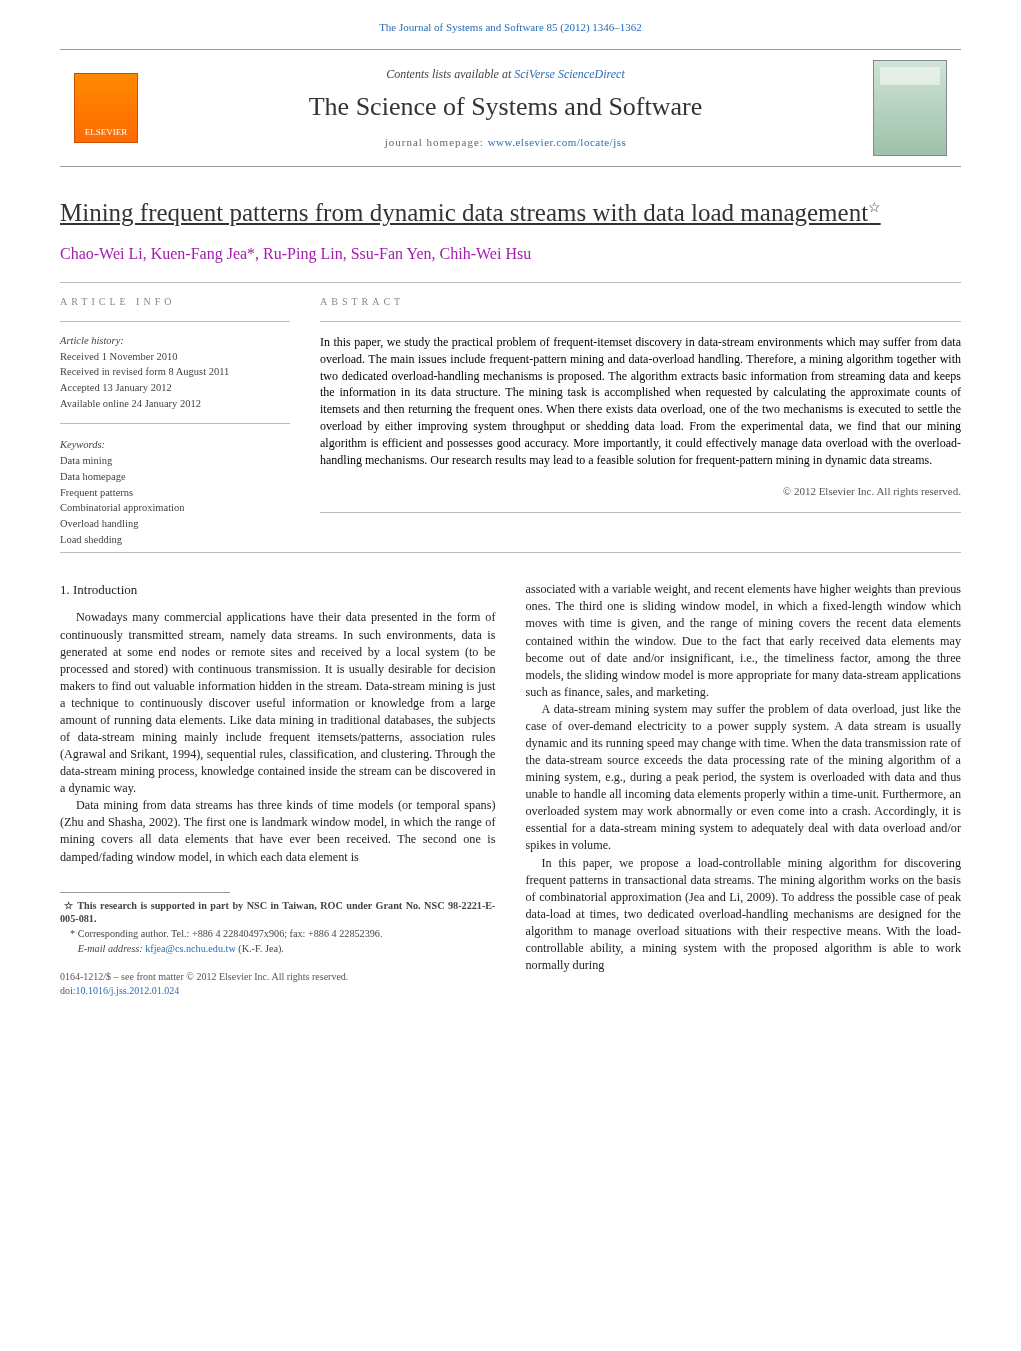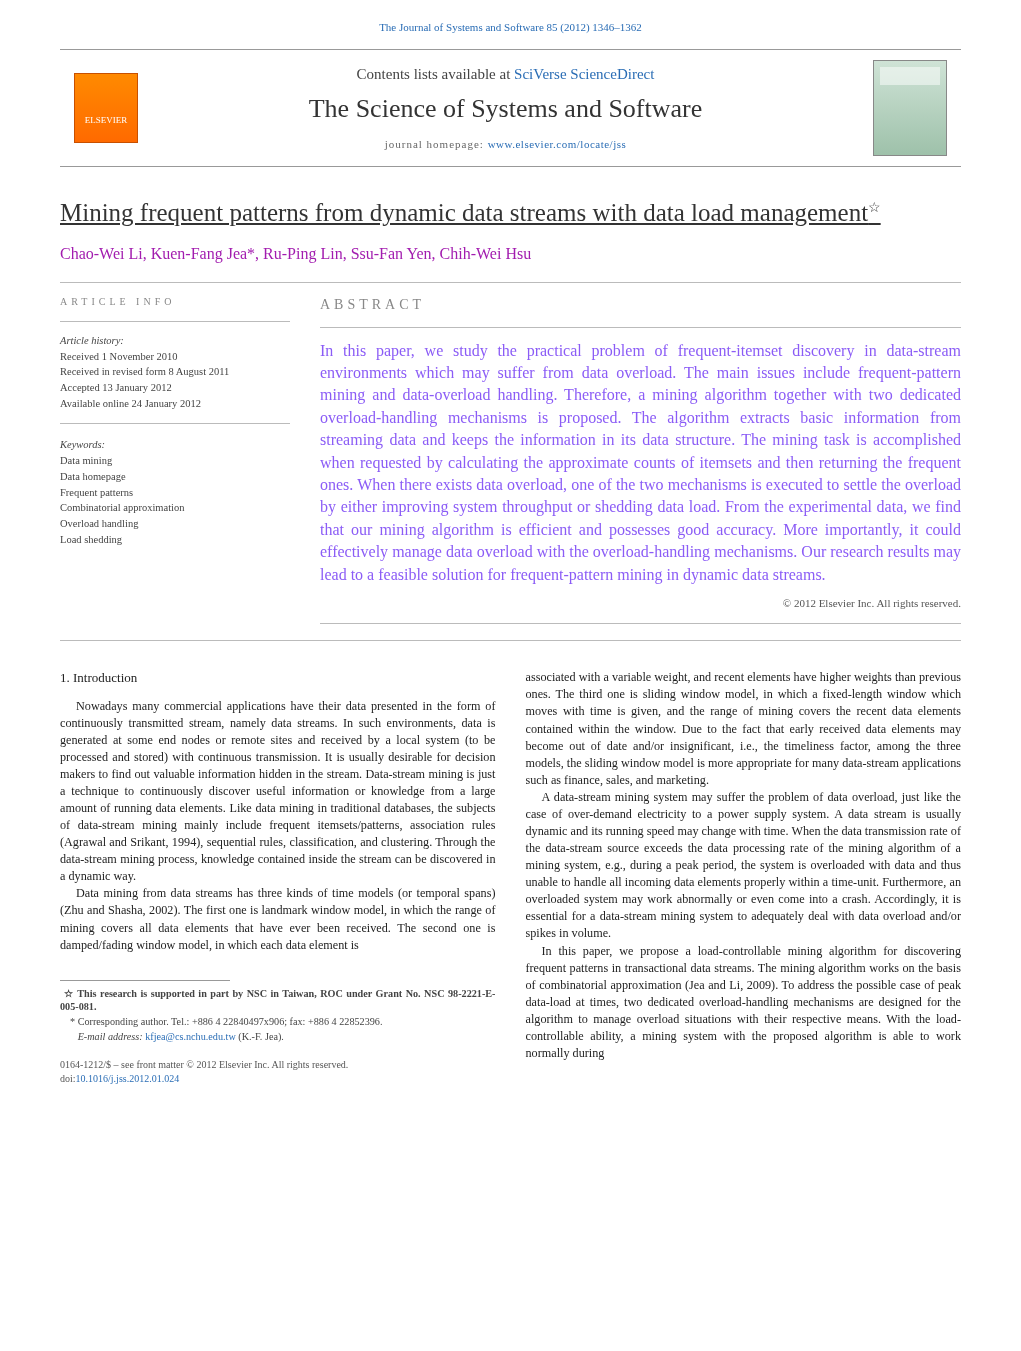--- a/index.html
+++ b/index.html
@@ -27,34 +27,34 @@
     display: flex;
     align-items: center;
     gap: 14px;
     position: relative;
   }
   .logo-box {
     width: 64px; height: 70px;
     background: linear-gradient(#ff8a00,#ff6a00);
     color: #fff;
     display: flex; flex-direction: column; justify-content: center;
-    font-size: 9px; text-align: center; padding-bottom: 16px;
+    font-size: 9px; text-align: center; padding-bottom: 4px;
     border: 1px solid #c85000;
     flex-shrink: 0;
   }
   .logo-tree {
     flex: 1;
     font-size: 10px;
     color: #444;
   }
   .masthead-center {
     flex: 1;
     text-align: center;
   }
-  .contents-line { font-size: 15px; color: #444; margin-bottom: 2px; }
+  .contents-line { font-size: 12px; color: #444; margin-bottom: 2px; font-style: italic; }
   .contents-line a { color: #2a6db5; text-decoration: none; }
   .journal-name {
     font-family: Georgia, serif;
     font-size: 26px;
     color: #333;
     margin: 6px 0 10px;
     font-weight: normal;
   }
   .homepage-line {
     font-size: 11px; color: #666; letter-spacing: 1px;
@@ -115,35 +115,35 @@
   }
   .left-col .subhead {
     font-style: italic;
     margin-top: 2px;
   }
   .left-col p { margin: 1px 0; }
   .kw-block { margin-top: 14px; }
   .right-col { flex: 1; }
   .abs-head {
     letter-spacing: 4px;
-    font-size: 14px;
+    font-size: 10px;
     color: #888;
     text-transform: uppercase;
     margin-bottom: 8px;
   }
   .abstract {
-    font-size: 16px;
+    font-size: 12px;
     text-align: justify;
-    color: #8b5cf6;
+    color: #000000;
   }
   .copy-line {
     text-align: right;
     font-size: 11px;
     color: #555;
-    margin-top: 10px;
+    margin-top: 16px;
   }
   .body-cols {
     display: flex;
     gap: 30px;
     margin-top: 28px;
   }
   .body-col { flex: 1; font-size: 12.2px; text-align: justify; color: #222; }
   .sec-title { font-weight: normal; font-size: 13px; margin-bottom: 10px; }
   .body-col p { margin-bottom: 0; text-indent: 16px; }
   .body-col p.noindent { text-indent: 0; }

